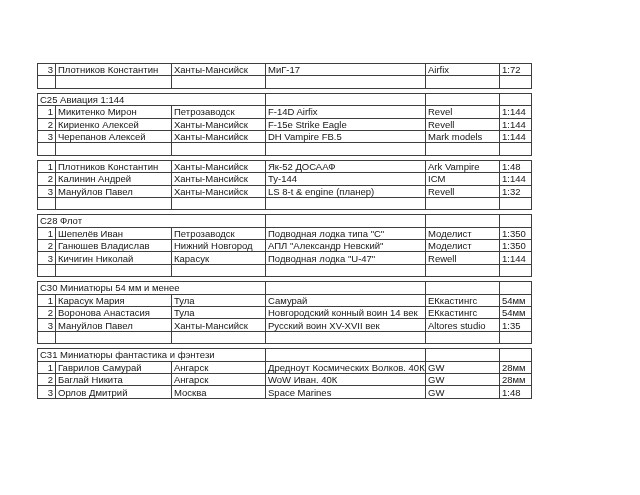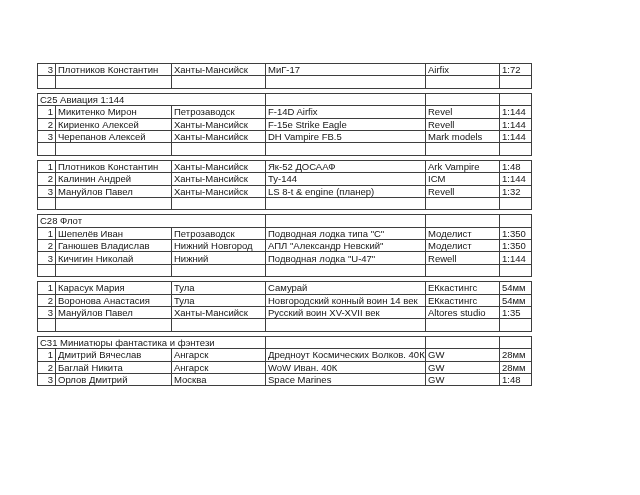--- a/index.html
+++ b/index.html
@@ -200,21 +200,21 @@
           <td class="place">2</td>
           <td>Ганюшев Владислав</td>
           <td>Нижний Новгород</td>
           <td>АПЛ "Александр Невский"</td>
           <td>Моделист</td>
           <td>1:350</td>
         </tr>
         <tr>
           <td class="place">3</td>
           <td>Кичигин Николай</td>
-          <td>Нижний</td>
+          <td>Карасук</td>
           <td>Подводная лодка "U-47"</td>
           <td>Rewell</td>
           <td>1:144</td>
         </tr>
         <tr>
           <td></td>
           <td></td>
           <td></td>
           <td></td>
           <td></td>
@@ -225,20 +225,26 @@
     <table class="section">
       <colgroup>
         <col style="width: 18px;">
         <col style="width: 116px;">
         <col style="width: 94px;">
         <col style="width: 160px;">
         <col style="width: 74px;">
         <col style="width: 32px;">
       </colgroup>
       <tbody>
+        <tr>
+          <td class="title" colspan="3">С30 Миниатюры 54 мм и менее</td>
+          <td></td>
+          <td></td>
+          <td></td>
+        </tr>
         <tr>
           <td class="place">1</td>
           <td>Карасук Мария</td>
           <td>Тула</td>
           <td>Самурай</td>
           <td>ЕКкастингс</td>
           <td>54мм</td>
         </tr>
         <tr>
           <td class="place">2</td>
@@ -277,21 +283,21 @@
       </colgroup>
       <tbody>
         <tr>
           <td class="title" colspan="3">С31 Миниатюры фантастика и фэнтези</td>
           <td></td>
           <td></td>
           <td></td>
         </tr>
         <tr>
           <td class="place">1</td>
-          <td>Дмитрий Вячеслав</td>
+          <td>Гаврилов Самурай</td>
           <td>Ангарск</td>
           <td>Дредноут Космических Волков. 40К</td>
           <td>GW</td>
           <td>28мм</td>
         </tr>
         <tr>
           <td class="place">2</td>
           <td>Баглай Никита</td>
           <td>Ангарск</td>
           <td>WoW Иван. 40К</td>

